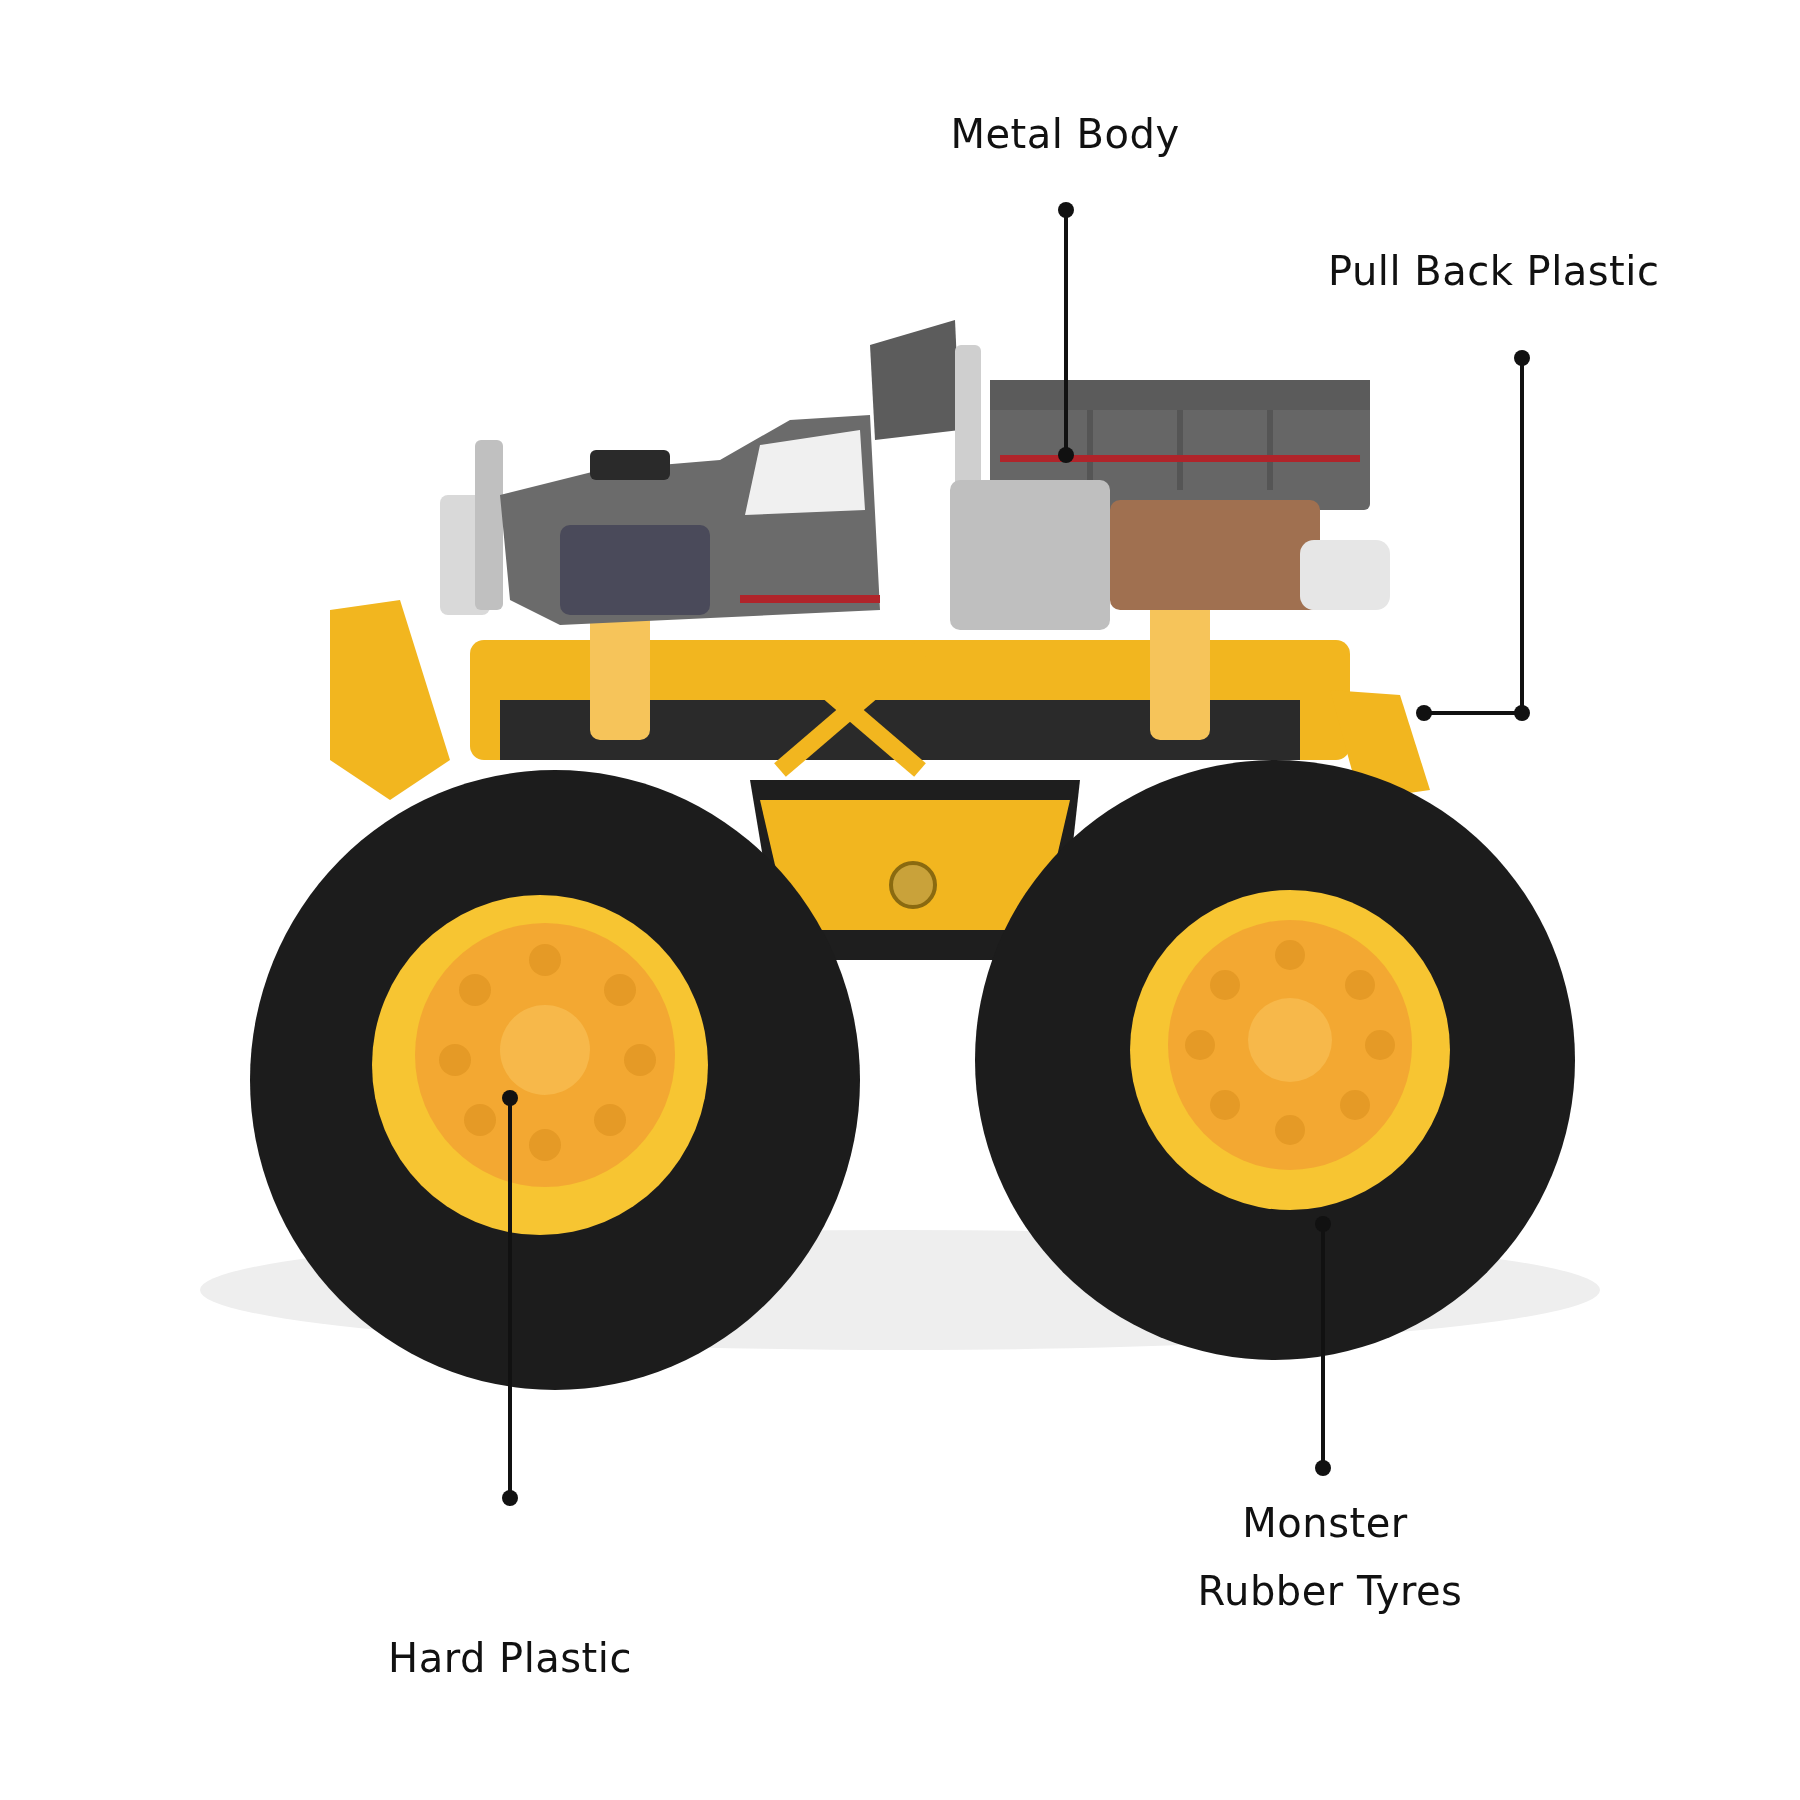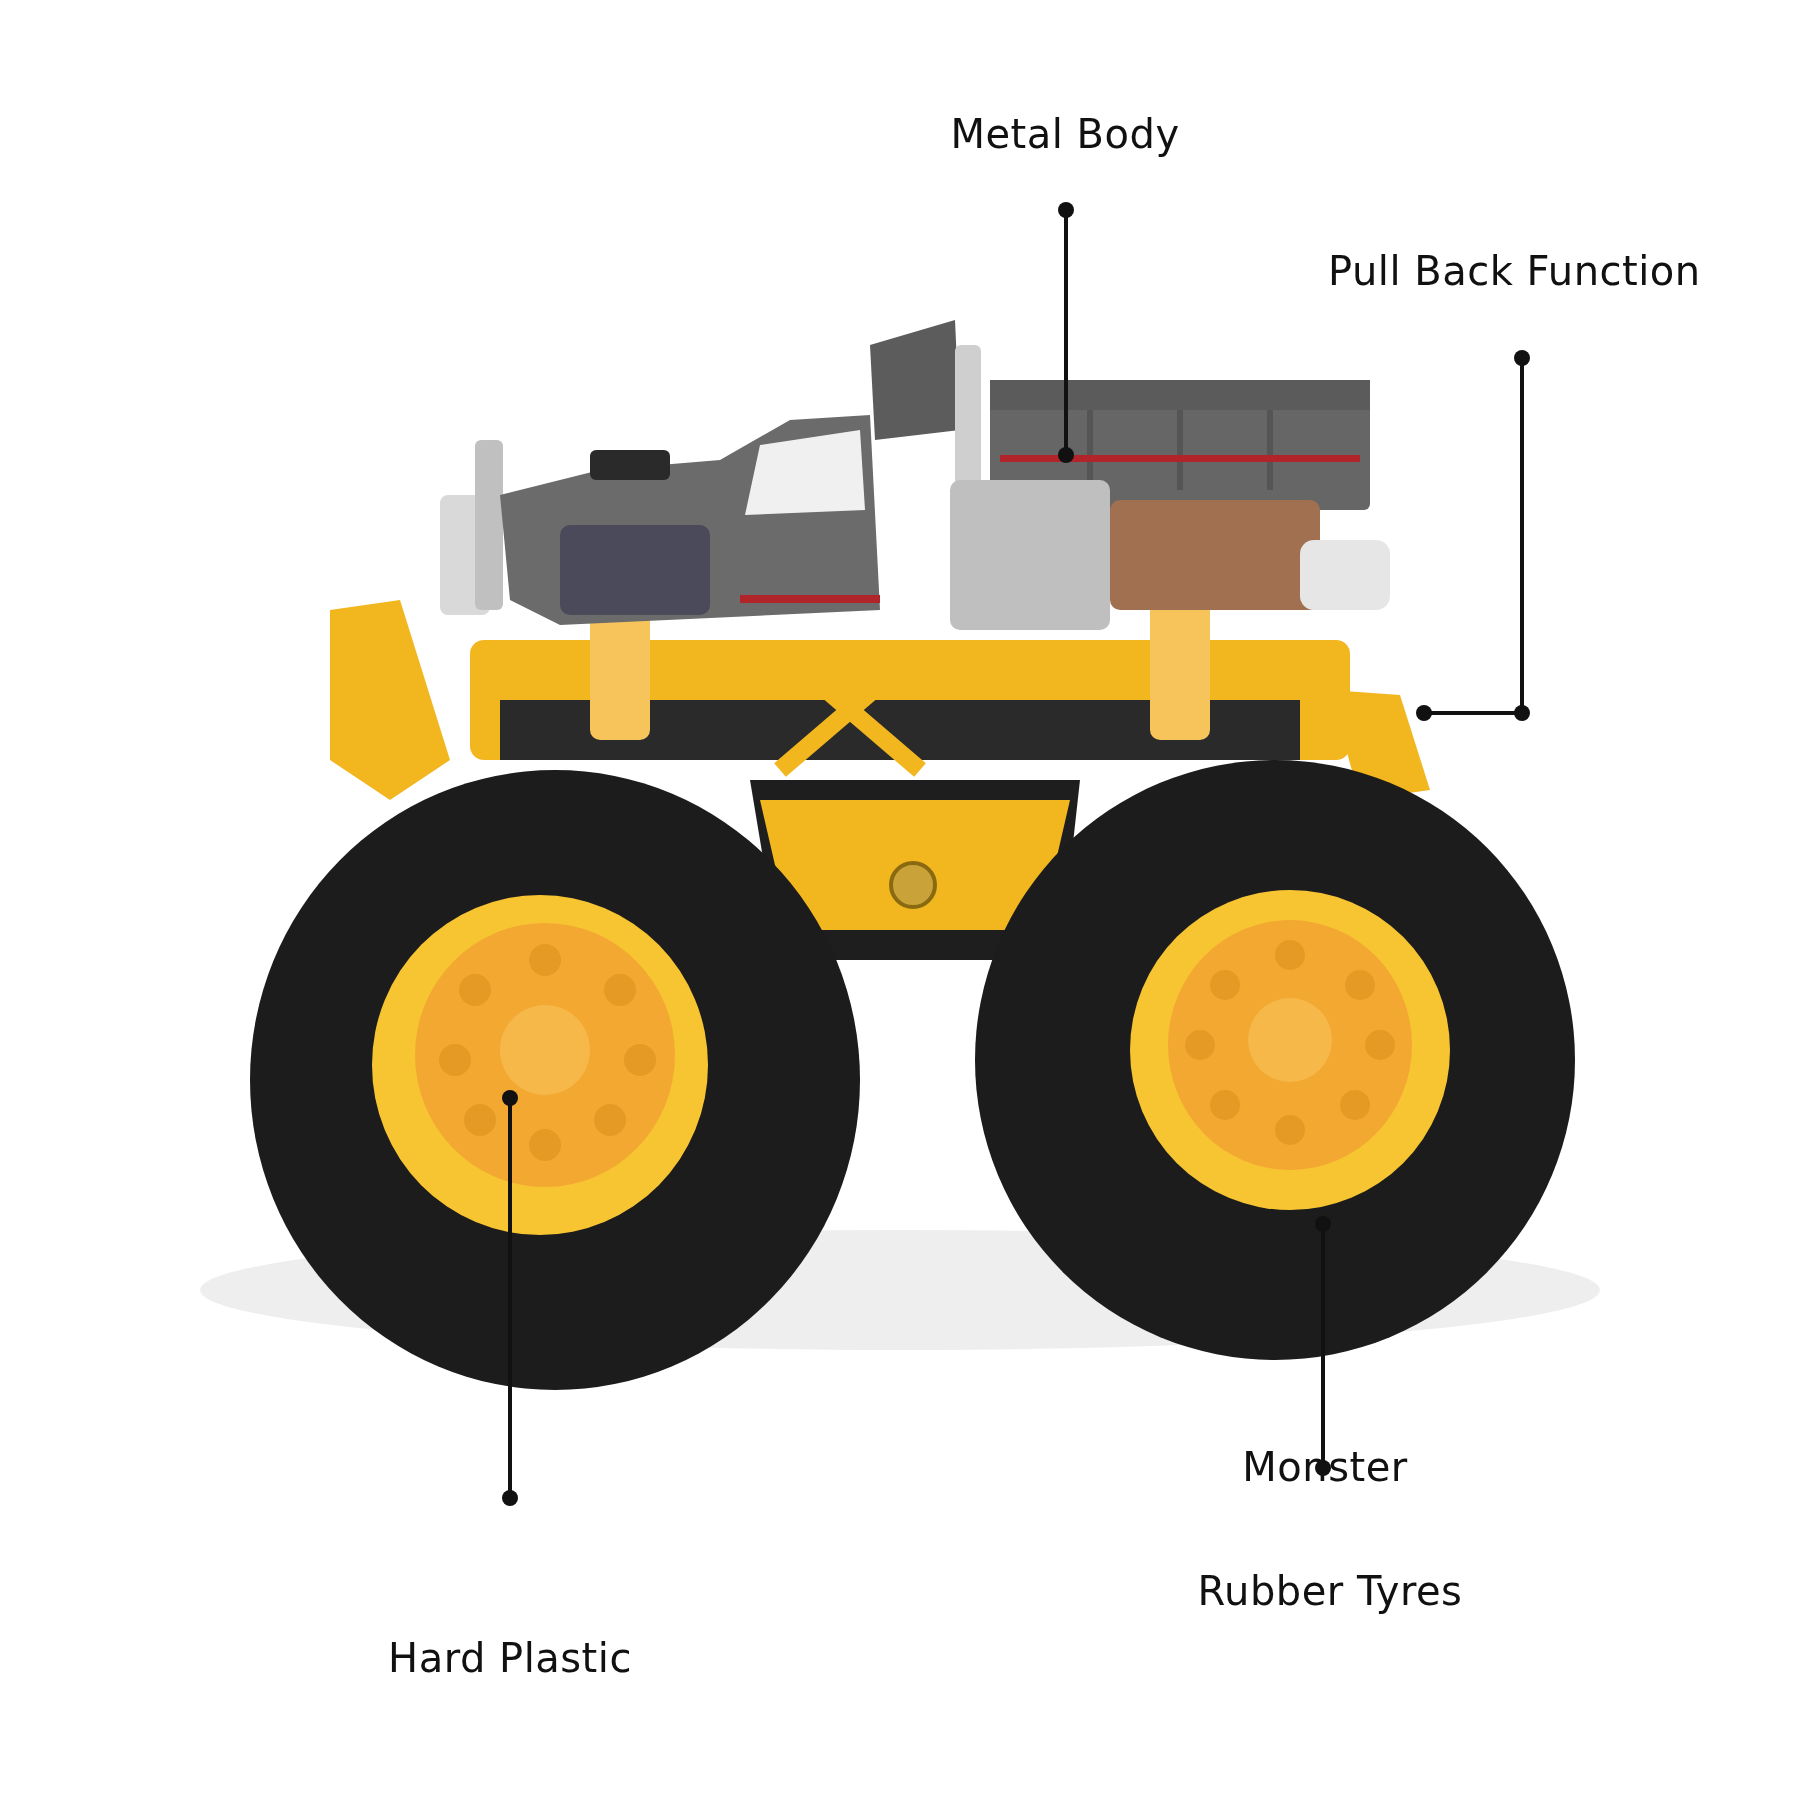--- a/index.html
+++ b/index.html
@@ -98,29 +98,29 @@
         <circle cx="1225" cy="985" r="15"></circle>
     </g>
   </g>
 </svg>
 
 <div class="label center" style="left:1065px;top:108px;">Metal Body</div>
 <div class="dot" style="left:1066px;top:210px;"></div>
 <div class="leader" style="left:1064px;top:210px;width:4px;height:245px;"></div>
 <div class="dot" style="left:1066px;top:455px;"></div>
 
-<div class="label" style="left:1328px;top:245px;">Pull Back Function</div>
+<div class="label" style="left:1328px;top:245px;">Pull Back Plastic</div>
 <div class="dot" style="left:1522px;top:358px;"></div>
 <div class="leader" style="left:1520px;top:358px;width:4px;height:355px;"></div>
 <div class="dot" style="left:1522px;top:713px;"></div>
 <div class="leader" style="left:1424px;top:711px;width:98px;height:4px;"></div>
 <div class="dot" style="left:1424px;top:713px;"></div>
 
 <div class="dot" style="left:510px;top:1098px;"></div>
 <div class="leader" style="left:508px;top:1098px;width:4px;height:400px;"></div>
 <div class="dot" style="left:510px;top:1498px;"></div>
 <div class="label center" style="left:510px;top:1632px;">Hard Plastic</div>
 
 <div class="dot" style="left:1323px;top:1224px;"></div>
 <div class="leader" style="left:1321px;top:1224px;width:4px;height:244px;"></div>
 <div class="dot" style="left:1323px;top:1468px;"></div>
-<div class="label center" style="left:1325px;top:1441px;">Monster</div>
+<div class="label center" style="left:1325px;top:1497px;">Monster</div>
 <div class="label center" style="left:1330px;top:1565px;">Rubber Tyres</div>
 
 </body></html>

